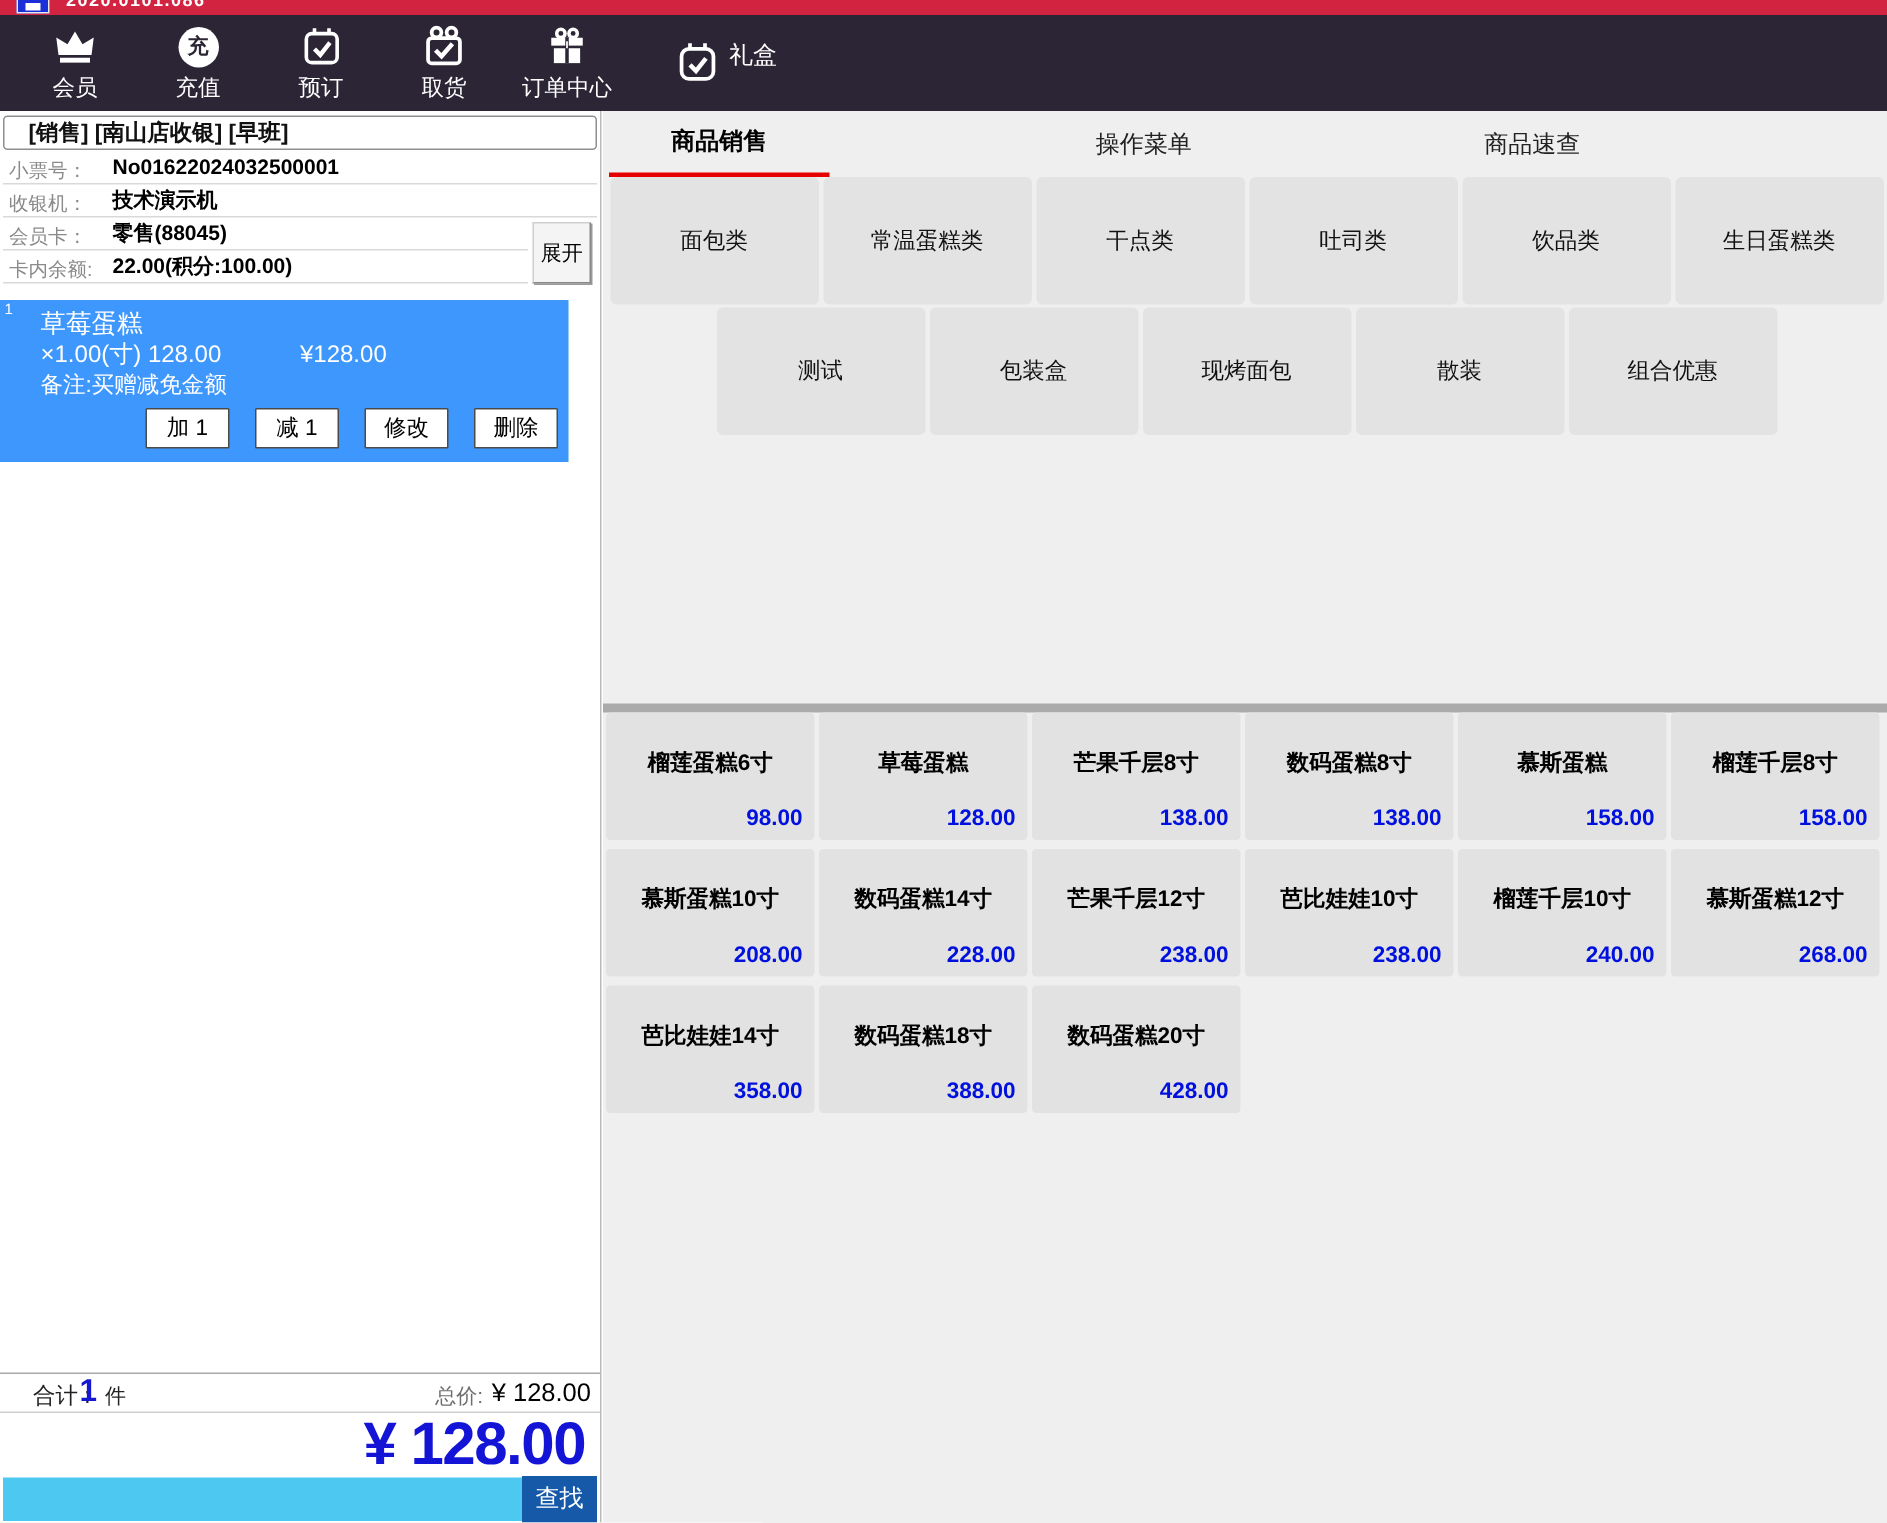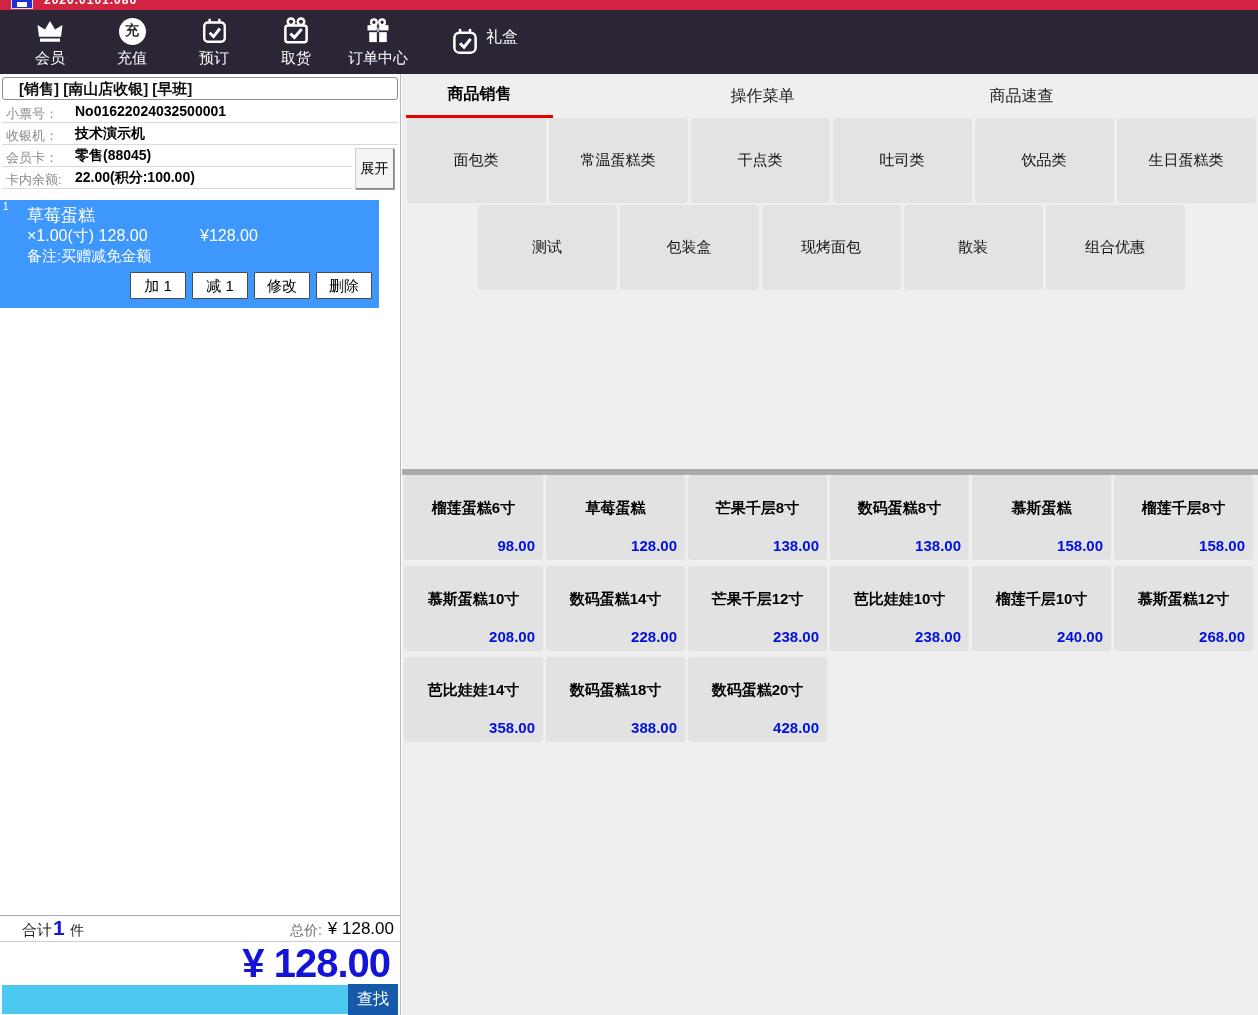--- a/index.html
+++ b/index.html
@@ -29,21 +29,21 @@
   .info-row .v { position:absolute; left:73px; top:2px; color:#000; font-weight:bold; font-size:14px; }
   .expand-btn { position:absolute; right:6px; top:74px; width:39px; height:41px; background:#f4f4f4; border:1px solid #888; border-top-color:#cfcfcf; border-left-color:#cfcfcf; box-shadow:1px 1px 0 #9a9a9a; font-size:14px; color:#000; cursor:pointer; font-family:inherit; }
 
   
   .cart-item { position:absolute; left:0; top:126px; width:379px; height:108px; background:#3e97fd; color:#ffffff; cursor:pointer; }
   .cart-idx { position:absolute; left:3px; top:1px; font-size:10px; }
   .cart-name { position:absolute; left:27px; top:4px; font-size:17px; }
   .cart-line2 { position:absolute; left:27px; top:26px; font-size:16px; }
   .cart-line2 .amt { margin-left:48px; }
   .cart-note { position:absolute; left:27px; top:47px; font-size:15px; }
-  .cart-btns { position:absolute; right:7px; bottom:9px; display:flex; gap:6px;margin-top:40px; }
+  .cart-btns { position:absolute; right:7px; bottom:9px; display:flex; gap:17px;margin-top:40px; }
   .cart-btn { width:56px; height:27px; background:#ffffff; border:1px solid #4a4a4a; border-radius:1px; color:#000; font-size:15px; font-family:inherit; cursor:pointer; line-height:25px; text-align:center; }
 
   
   .sum-row { position:absolute; left:0; top:841px; width:400px; height:27px; border-top:1px solid #a9a9a9; border-bottom:1px solid #cfcfcf; background:#fff; }
   .sum-row .tl { position:absolute; left:0; top:5px; font-size:15px; color:#222;margin-left:22px; }
   .sum-row .cnt { position:absolute; left:53px; top:0px; font-size:21px; font-weight:bold; color:#1717cf; }
   .sum-row .unit { position:absolute; left:70px; top:6px; font-size:14px; color:#222; }
   .sum-row .pl { position:absolute; right:78px; top:6px; font-size:14px; color:#6e6e6e; }
   .sum-row .pv { position:absolute; right:6px; top:3px; font-size:17px; color:#000; }
   .big-price { position:absolute; left:0; top:868px; width:398px; height:42px; text-align:right; padding-right:8px; font-size:40px; font-weight:bold; color:#1414d6; line-height:42px; letter-spacing:-1px; }

